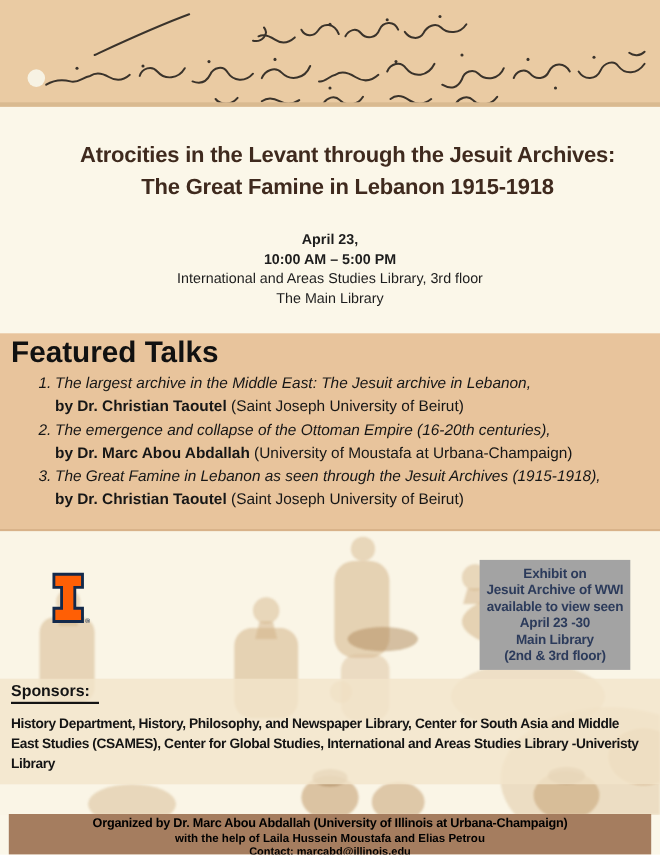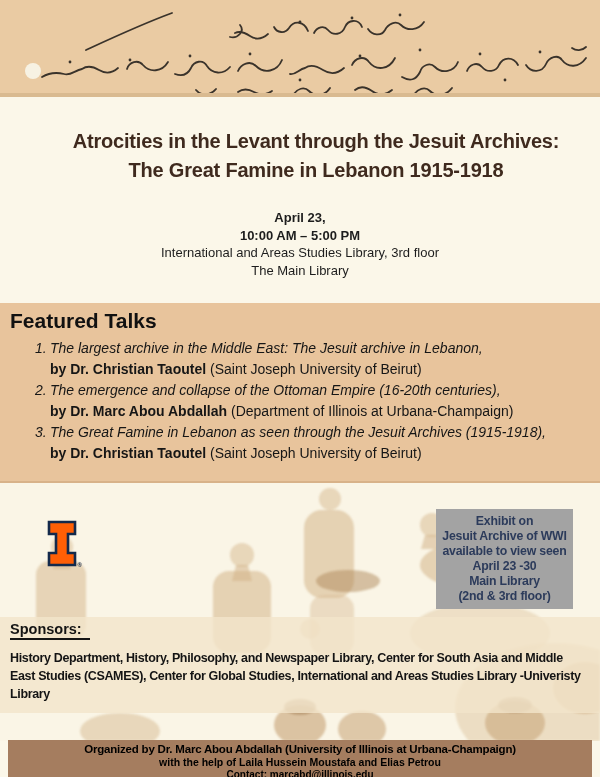--- a/index.html
+++ b/index.html
@@ -17,21 +17,21 @@
 
   
   .details{position:absolute;top:209px;left:0;width:600px;text-align:center;
     font-size:13px;line-height:17.6px;color:#1d1d1d;}
   .details .b{font-weight:bold;}
 
   
   .talks{position:absolute;top:303px;left:0;width:600px;height:180px;
     background:#e8c49c;border-bottom:2px solid #d8b289;box-sizing:border-box;
     padding:4px 10px 0 10px;color:#161616;}
-  .talks h2{margin:0;font-size:21px;line-height:27px;font-weight:bold;color:#111;}
+  .talks h2{margin:0;font-size:27px;line-height:27px;font-weight:bold;color:#111;}
   .talk{position:relative;padding-left:40px;font-size:14px;line-height:21px;margin-top:0;}
   .talk .num{position:absolute;left:25px;top:0;font-style:italic;}
   .talk .t{font-style:italic;}
   .talk .sp{font-weight:bold;}
   .talks .list{margin-top:4px;}
 
   
   .photo{position:absolute;top:483px;left:0;width:600px;height:258px;background:#faf5e6;overflow:hidden;}
   .photo svg{display:block;filter:blur(1px);}
 
@@ -128,21 +128,21 @@
 
   <div class="talks">
     <h2>Featured Talks</h2>
     <div class="list">
       <div class="talk">
         <span class="num">1.</span><span class="t">The largest archive in the Middle East: The Jesuit archive in Lebanon,</span><br>
         <span class="sp">by Dr. Christian Taoutel</span><span> (Saint Joseph University of Beirut)</span>
       </div>
       <div class="talk">
         <span class="num">2.</span><span class="t">The emergence and collapse of the Ottoman Empire (16-20th centuries),</span><br>
-        <span class="sp">by Dr. Marc Abou Abdallah</span><span> (Department of Illinois at Urbana-Champaign)</span>
+        <span class="sp">by Dr. Marc Abou Abdallah</span><span> (University of Moustafa at Urbana-Champaign)</span>
       </div>
       <div class="talk">
         <span class="num">3.</span><span class="t">The Great Famine in Lebanon as seen through the Jesuit Archives (1915-1918),</span><br>
         <span class="sp">by Dr. Christian Taoutel</span><span> (Saint Joseph University of Beirut)</span>
       </div>
     </div>
   </div>
 
   <div class="photo">
     <svg width="600" height="258" viewBox="0 0 600 258">

